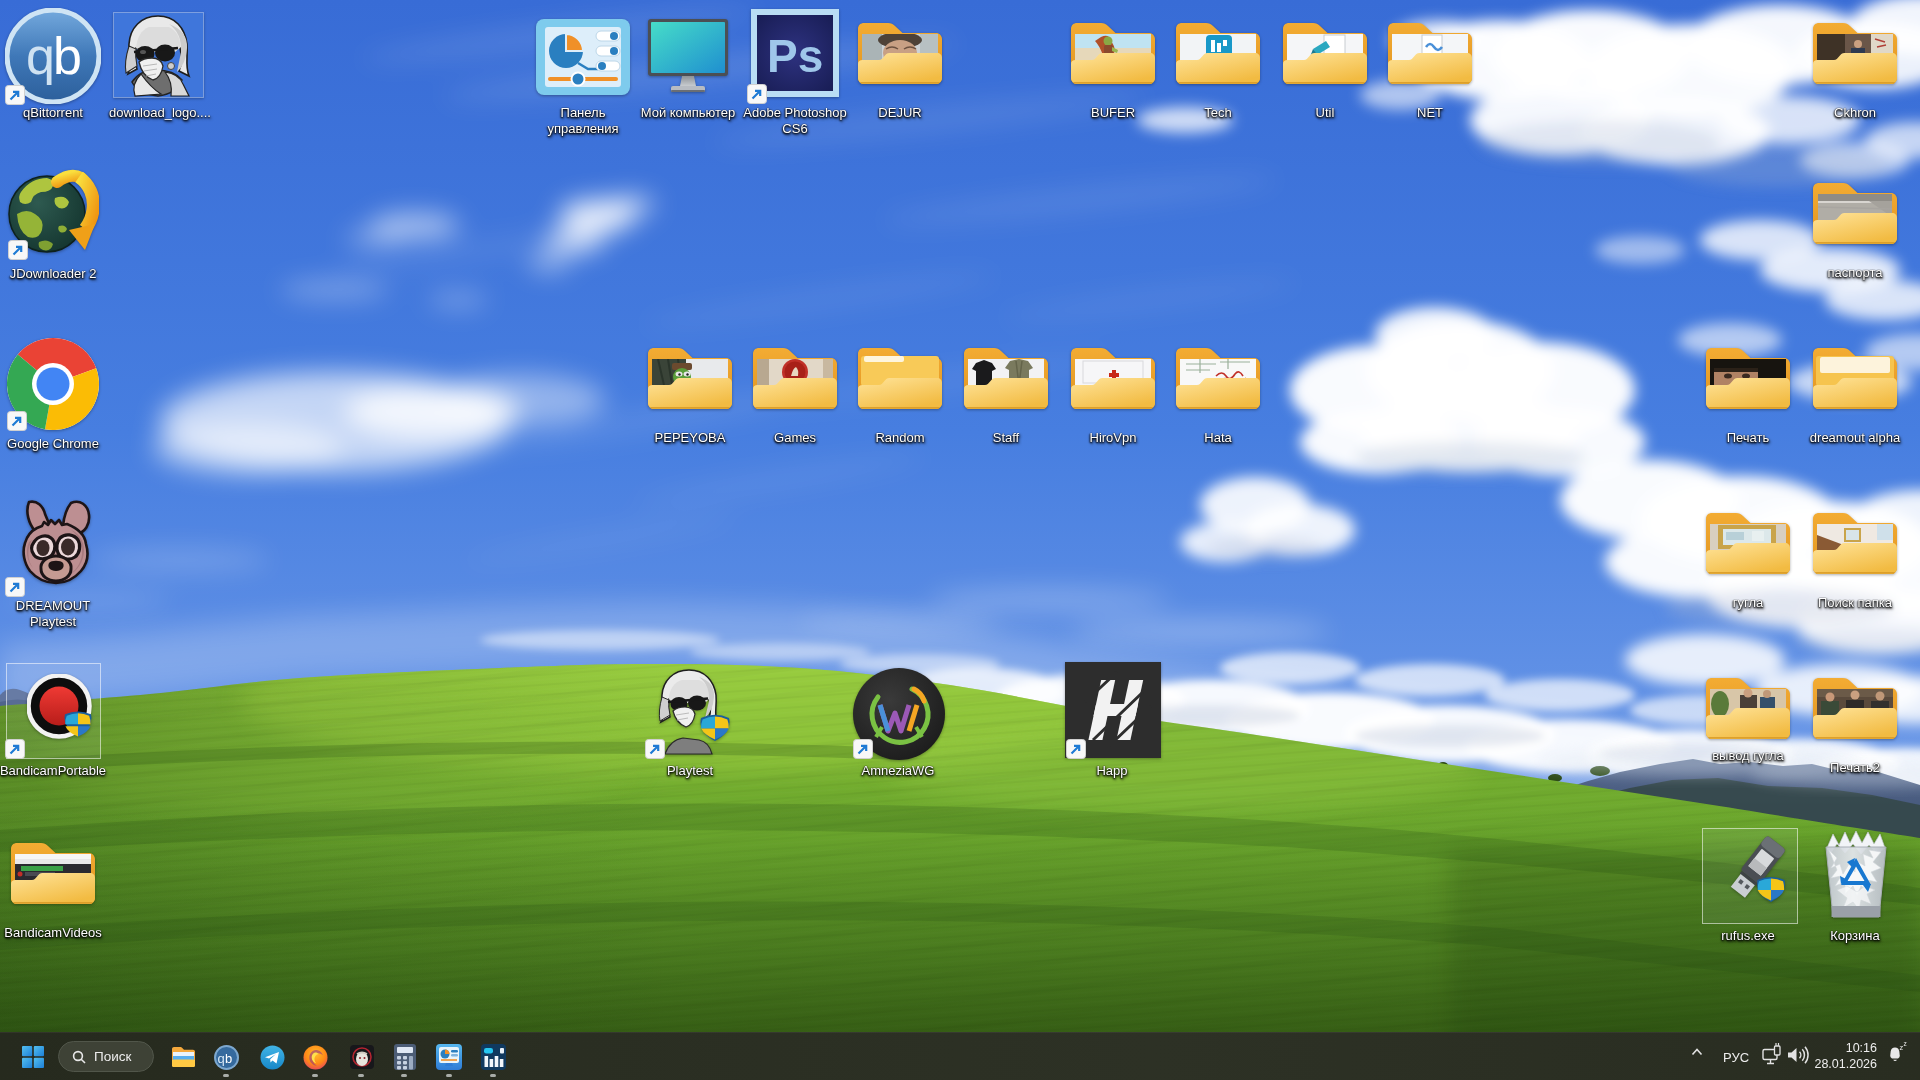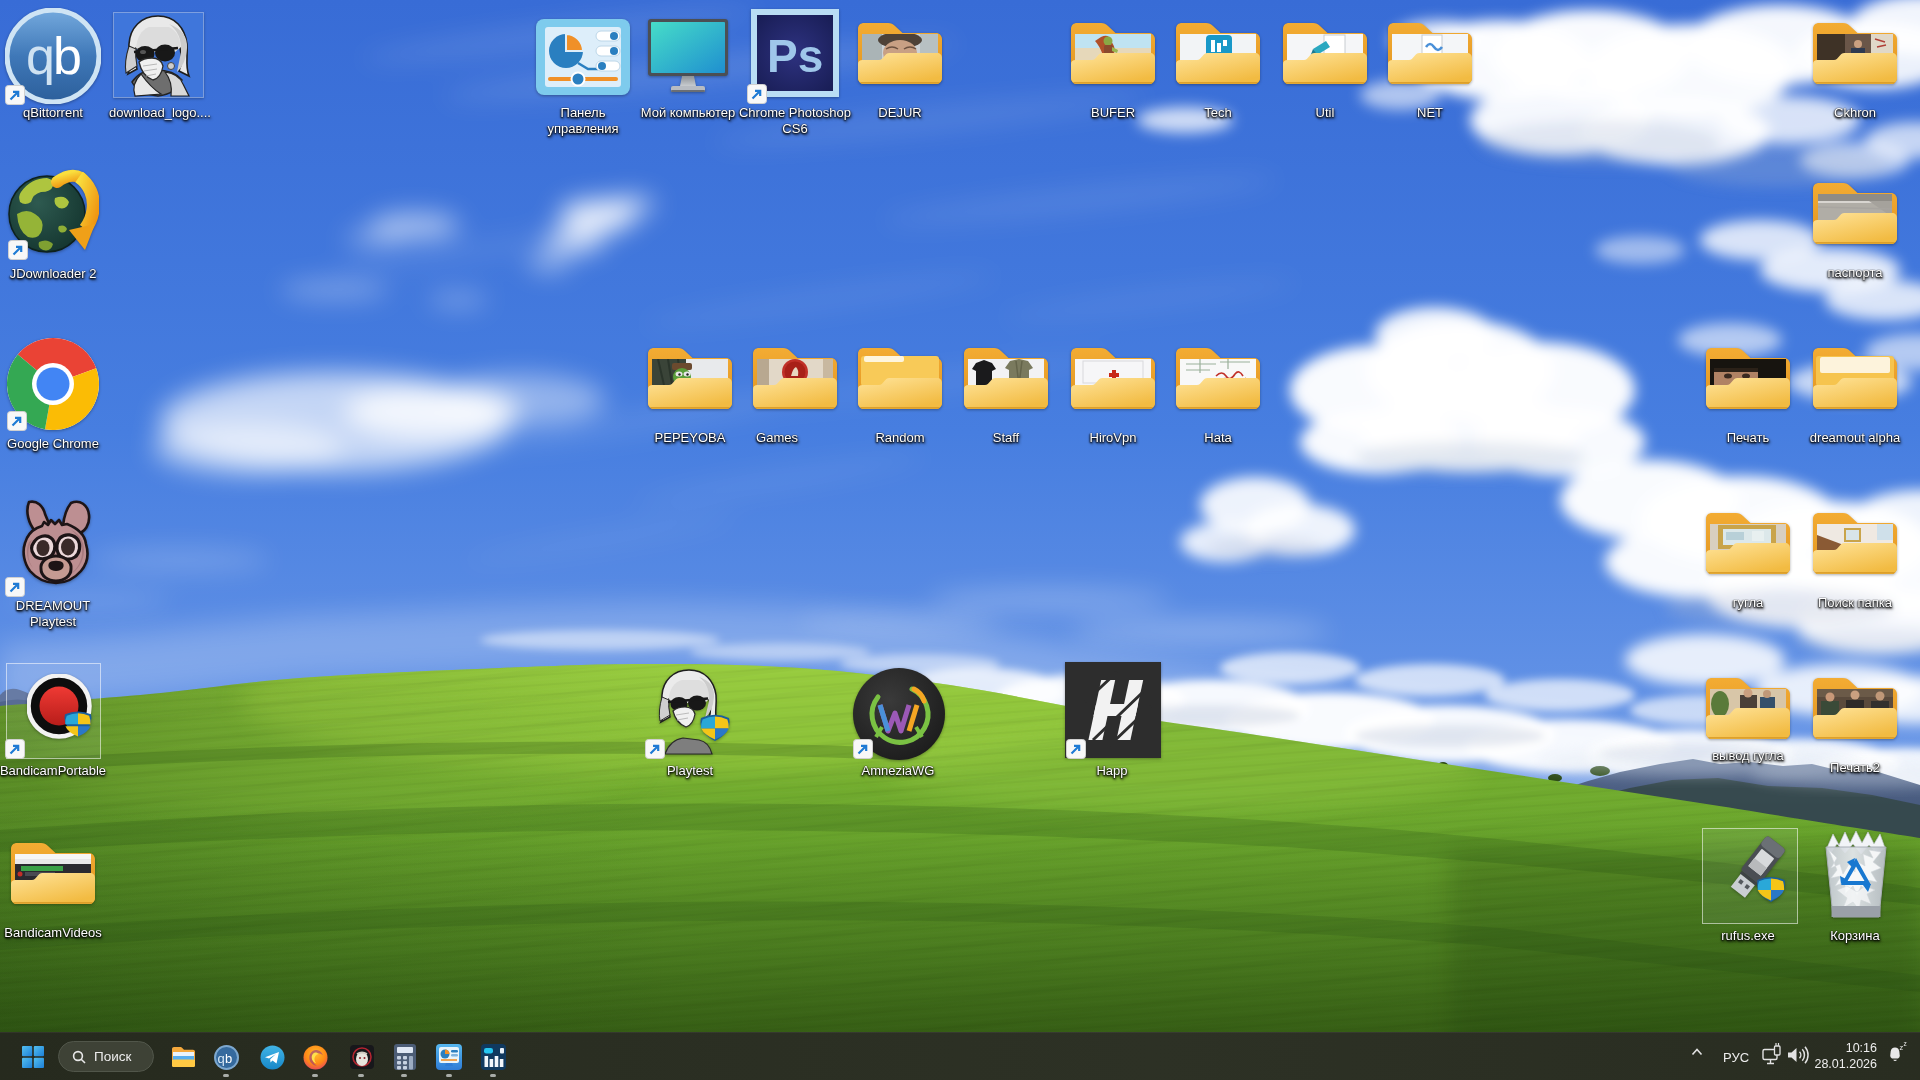--- a/index.html
+++ b/index.html
@@ -326,21 +326,21 @@
 <text x="16" y="63" font-family="Liberation Sans,sans-serif" font-weight="bold" font-size="46" fill="#9fc7ea">Ps</text>
 </svg>
   </div>
 <div class="ic" style="left:747px;top:84px">
     <svg class="sc" width="20" height="20" viewBox="0 0 20 20">
       <rect x=".5" y=".5" width="19" height="19" rx="3" fill="#f8f8f8" stroke="#d0d0d0" stroke-width="1"></rect>
       <path d="M5.5 14.5 L12.5 7.5 M8 6.8 L13.2 6.8 L13.2 12" stroke="#1e7ad4" stroke-width="2.2" fill="none"></path>
     </svg>
   </div>
 <div class="lb" style="left:730px;top:105px;width:130px">
-    <div>Chrome Photoshop</div>
+    <div>Adobe Photoshop</div>
     <div>CS6</div>
   </div>
 <div class="ic" style="left:858px;top:19px">
     <svg class="fi" width="84" height="66" viewBox="0 0 84 66">
       <defs>
         <clipPath id="pc1">
           <rect x="4" y="15" width="76" height="26"></rect>
         </clipPath>
       </defs>
       <path d="M0,10 C0,6 2.7,4 6,4 L30,4 C33,4 35,5 37,7 L44.5,14 L78,14 C81.3,14 84,16.7 84,20 L84,59 C84,62.3 81.3,65 78,65 L6,65 C2.7,65 0,62.3 0,59 Z" fill="url(#fb)"></path>
@@ -580,21 +580,21 @@
         <rect x="4" y="15" width="12" height="26" fill="#b8a890"></rect>
         <rect x="70" y="15" width="10" height="26" fill="#c8b8a0"></rect>
         <circle cx="42" cy="28" r="13" fill="#c03028"></circle>
         <circle cx="42" cy="28" r="10.5" fill="#a82018"></circle>
         <path d="M38,32 q2,-8 5,-9 q3,3 2,9 z" fill="#e8d8c0"></path>
       </g>
       <path d="M0,59 L0,45 C0,42 2,41 4.5,41 L21,41 C25.5,41 26.5,34 31.5,34 L79,34 C82,34 84,36 84,39 L84,59 C84,62.3 81.3,65 78,65 L6,65 C2.7,65 0,62.3 0,59 Z" fill="url(#ff)"></path>
       <path d="M2,63 L82,63 L81,64.8 L3,64.8 Z" fill="#d89a26" opacity=".85"></path>
     </svg>
   </div>
-<div class="lb" style="left:712px;top:430px;width:130px">
+<div class="lb" style="left:730px;top:430px;width:130px">
     <div>Games</div>
   </div>
 <div class="ic" style="left:858px;top:344px">
     <svg class="fi" width="84" height="66" viewBox="0 0 84 66">
       <defs>
         <clipPath id="pc10">
           <rect x="4" y="15" width="76" height="26"></rect>
         </clipPath>
       </defs>
       <path d="M0,10 C0,6 2.7,4 6,4 L30,4 C33,4 35,5 37,7 L44.5,14 L78,14 C81.3,14 84,16.7 84,20 L84,59 C84,62.3 81.3,65 78,65 L6,65 C2.7,65 0,62.3 0,59 Z" fill="url(#fb)"></path>

